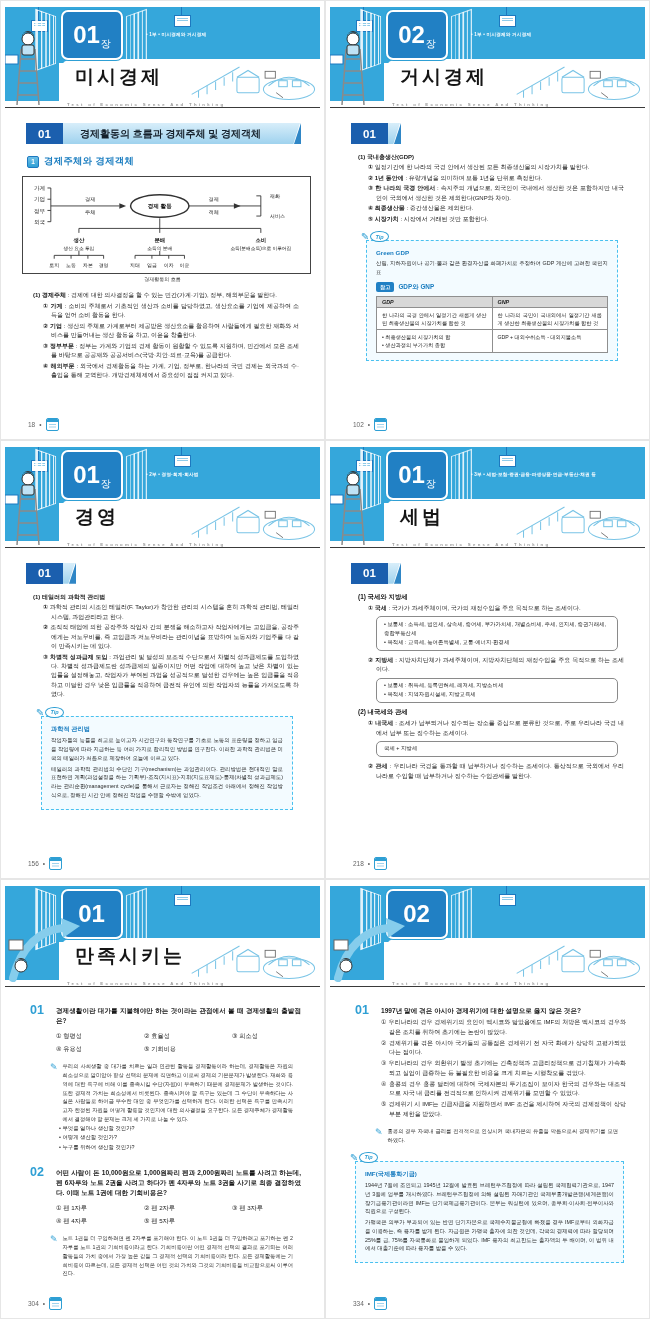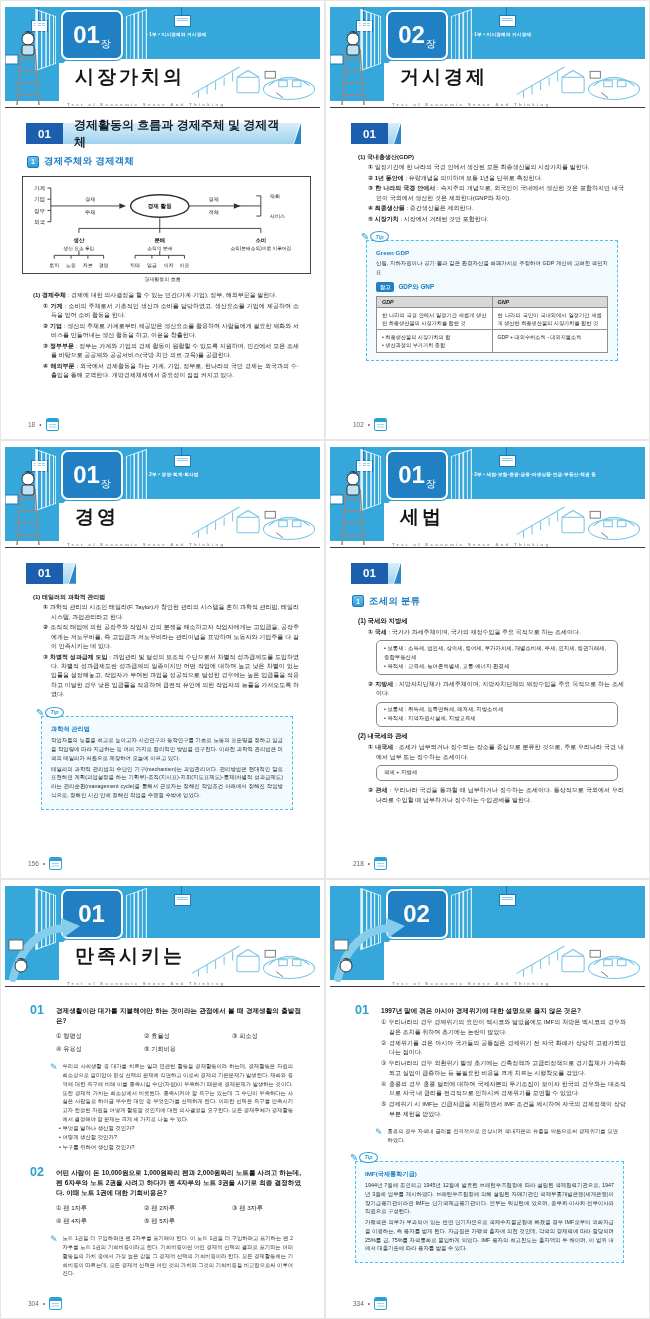--- a/index.html
+++ b/index.html
@@ -23,21 +23,21 @@
   .chaptitle{position:absolute;left:70px;top:57px;font-size:19px;font-weight:bold;letter-spacing:3px;color:#151515;white-space:nowrap;}
   .mon{position:absolute;border:1px solid #1d79c0;background:#fff;width:15px;height:10px;}
   .mon i{position:absolute;left:2px;top:2px;right:2px;height:1px;background:#8fccea;box-shadow:0 2px 0 #8fccea;display:block;}
   .stem{position:absolute;width:1px;background:#1d79c0;top:0;}
   .city{position:absolute;right:2px;top:44px;width:128px;height:56px;}
   .ladder{position:absolute;left:0;top:22px;width:46px;height:78px;}
   .swoosh{position:absolute;left:2px;top:26px;width:74px;height:72px;}
   
   .secbar{display:flex;align-items:stretch;height:21px;margin:15px 24px 0 26px;}
   .secno{width:37px;background:#1b5fae;color:#fff;font-weight:bold;font-size:11.5px;display:flex;align-items:center;justify-content:center;}
-  .secbody{flex:1;background:linear-gradient(180deg,#d8eefa,#9fd2ee);display:flex;align-items:center;padding-left:11px;font-size:12px;font-weight:bold;color:#15202b;}
+  .secbody{flex:1;background:linear-gradient(180deg,#d8eefa,#9fd2ee);display:flex;align-items:center;padding-left:17px;font-size:10px;font-weight:bold;color:#15202b;}
   .sectail{width:12px;background:linear-gradient(180deg,#d8eefa,#9fd2ee);clip-path:polygon(0 0,100% 0,45% 100%,0 100%);}
   .secnotch{width:7px;margin-left:-6px;background:#2f86c6;clip-path:polygon(0 100%,100% 0,100% 100%);}
   
   .subhead{display:flex;align-items:center;gap:5px;margin:11px 26px 0 27px;}
   .subno{width:10px;height:10px;border:1px solid #1d79c0;background:linear-gradient(180deg,#6fc0e8,#2e9fd4);color:#fff;font-size:6.5px;font-weight:bold;display:flex;align-items:center;justify-content:center;border-radius:2px;}
   .subtitle{color:#1a7dc0;font-weight:bold;font-size:9.3px;letter-spacing:.4px;}
   
   .content{margin:9px 26px 0 33px;}
   .h1x{font-size:6.4px;font-weight:bold;margin:3px 0 2px 0;color:#111;}
   .intro{font-size:6px;line-height:1.58;text-align:justify;padding-left:6px;text-indent:-6px;margin:0 0 1px 0;}
@@ -123,21 +123,21 @@
           <ellipse cx="116" cy="40" rx="30" ry="12"></ellipse>
             <path d="M92 36 Q116 16 140 36"></path>
           <rect x="104" y="30" width="10" height="7"></rect>
             <rect x="120" y="30" width="10" height="7"></rect>
         </g>
         <g stroke="#666" stroke-width="1" fill="#fff">
             <rect x="88" y="19" width="12" height="8"></rect>
             <path d="M101 44 l8 6"></path>
           </g>
       </svg>
-      <div class="chaptitle">시장가치의</div>
+      <div class="chaptitle">미시경제</div>
       <div class="tagline">Test of Economic Sense And Thinking</div>
       <div class="bline"></div>
     </div>
     <div class="secbar">
       <div class="secno">01</div>
       <div class="secbody">경제활동의 흐름과 경제주체 및 경제객체</div>
       <div class="sectail"></div>
       <div class="secnotch"></div>
     </div>
     <div class="subhead">
@@ -445,24 +445,20 @@
       </svg>
       <div class="chaptitle">세법</div>
       <div class="tagline">Test of Economic Sense And Thinking</div>
       <div class="bline"></div>
     </div>
     <div class="secbar">
       <div class="secno">01</div>
       <div class="sectail"></div>
       <div class="secnotch"></div>
     </div>
-    <div class="subhead">
-      <div class="subno">1</div>
-      <div class="subtitle">조세의 분류</div>
-    </div>
     <div class="content">
       <div class="h1x">(1) 국세와 지방세</div>
       <p class="it"><b>① 국세</b><span> : 국가가 과세주체이며, 국가의 재정수입을 주요 목적으로 하는 조세이다.</span></p>
       <div class="rbox">
         <div>• 보통세 : 소득세, 법인세, 상속세, 증여세, 부가가치세, 개별소비세, 주세, 인지세, 증권거래세, 종합부동산세</div>
         <div>• 목적세 : 교육세, 농어촌특별세, 교통·에너지·환경세</div>
       </div>
       <p class="it"><b>② 지방세</b><span> : 지방자치단체가 과세주체이며, 지방자치단체의 재정수입을 주요 목적으로 하는 조세이다.</span></p>
       <div class="rbox">
         <div>• 보통세 : 취득세, 등록면허세, 레저세, 지방소비세</div>

